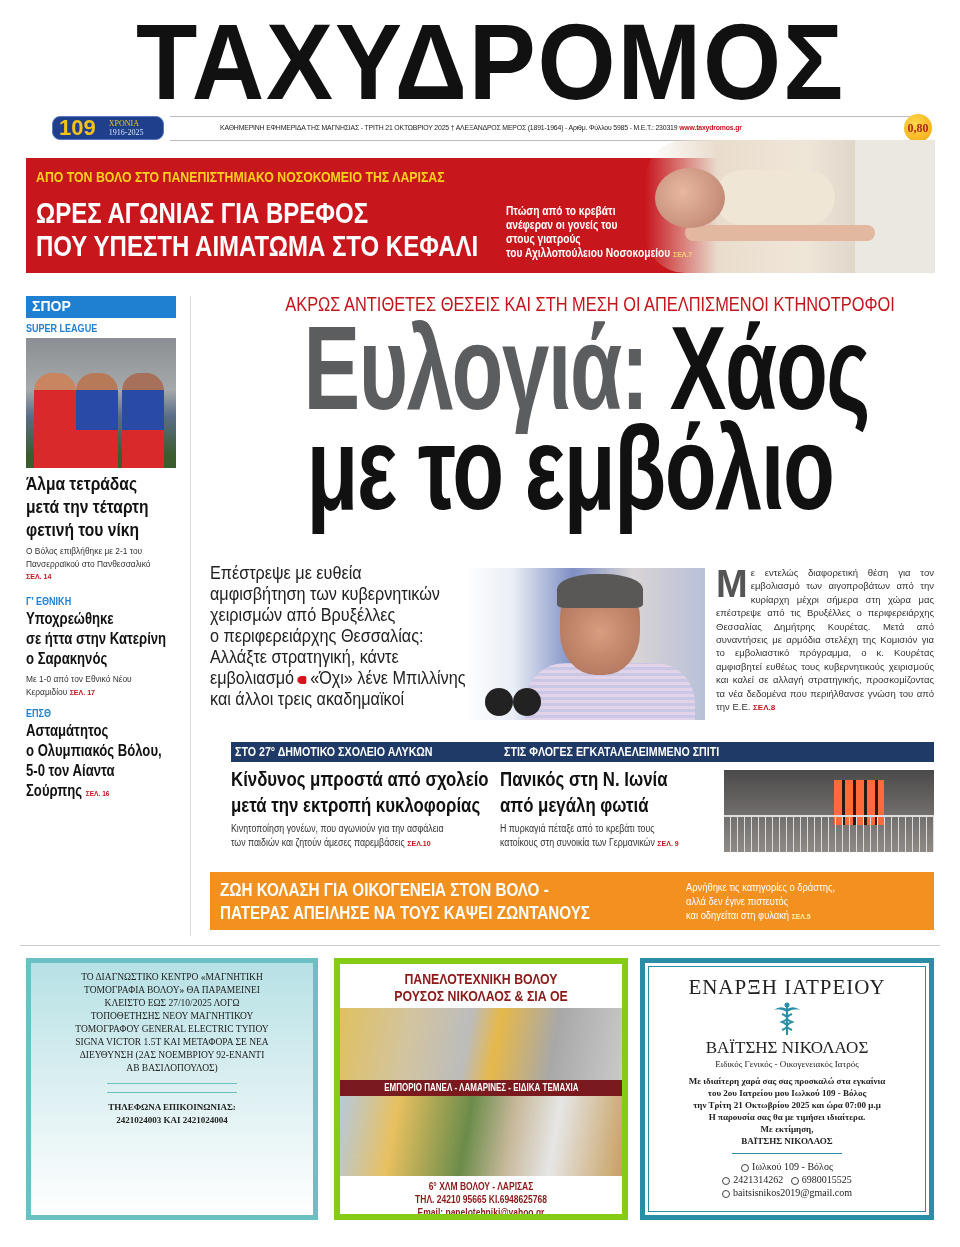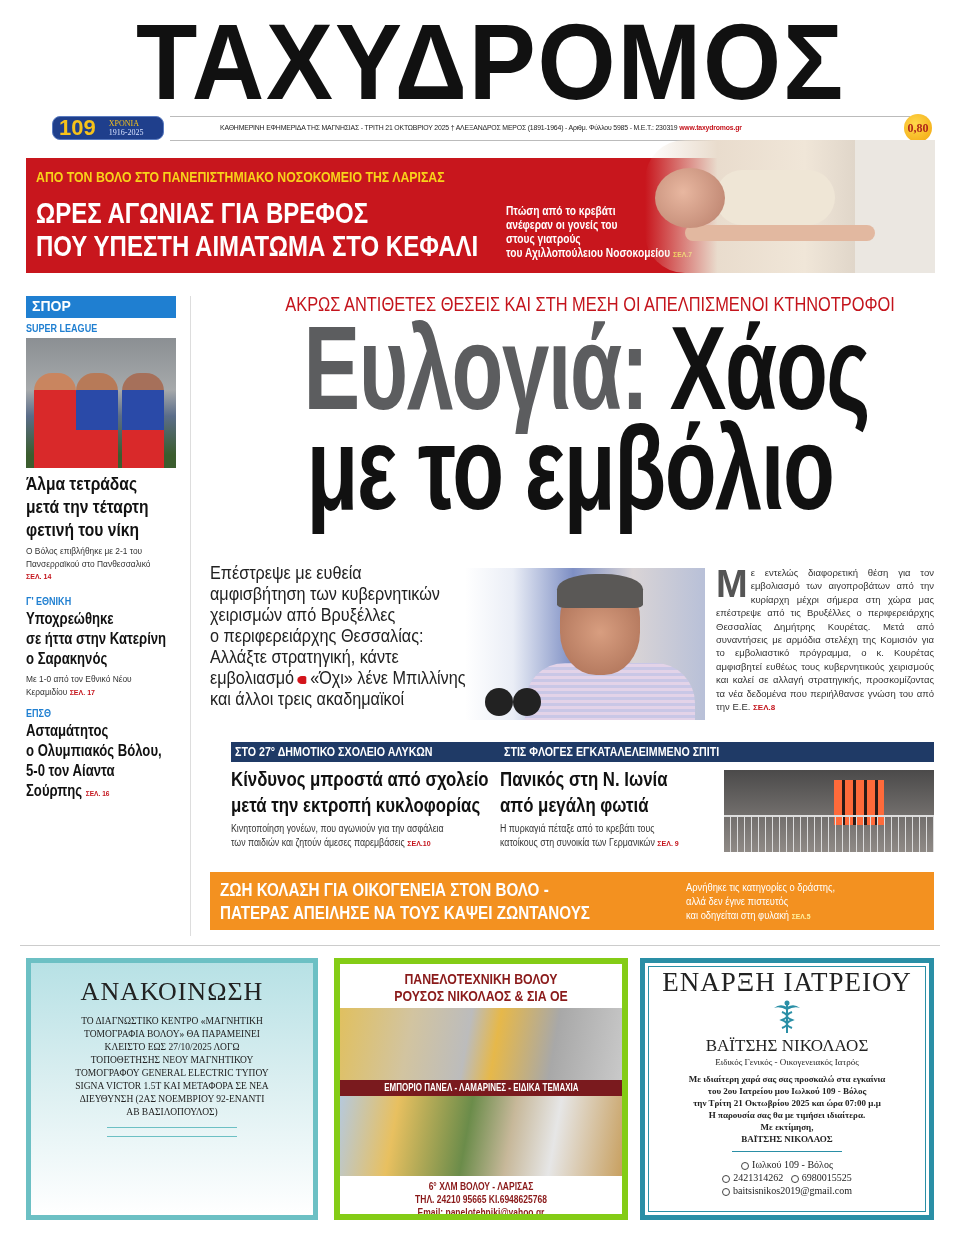--- a/index.html
+++ b/index.html
@@ -83,21 +83,21 @@
   .ad2 { position: absolute; left: 334px; top: 958px; width: 294px; height: 262px; border: 6px solid #84cc16; background: #fff; text-align: center; overflow: hidden; }
   .ad2 .title { color: #8a1a1a; font-weight: bold; font-size: 15px; line-height: 17px; margin-top: 6px; transform: scaleX(0.82); white-space: nowrap; }
   .ad2 .img1 { position: relative; height: 72px; margin-top: 4px; background: linear-gradient(100deg, #e0c060 0%, #d2c4a0 25%, #bcbcbc 45%, #e6b84a 55%, #a8a8a8 75%, #c9c9c9 100%); }
   .ad2 .strip { background: #7a1a1e; color: #fff; font-size: 10px; font-weight: bold; height: 16px; line-height: 16px; white-space: nowrap; }
   .ad2 .strip span { display: inline-block; transform: scaleX(0.8); }
   .ad2 .img2 { height: 80px; background: linear-gradient(100deg, #b6c9dc 0%, #e8c060 20%, #6b8c4a 45%, #c7b89a 60%, #e6e6e6 75%, #c8a060 100%); }
   .ad2 .foot { color: #8a1a1a; font-weight: bold; font-size: 10px; line-height: 13px; margin-top: 4px; white-space: nowrap; transform: scaleX(0.85); }
 
   .ad3 { position: absolute; left: 640px; top: 958px; width: 294px; height: 262px; border: 5px solid #2a8fa6; background: #fff; text-align: center; font-family: "Liberation Serif", serif; color: #222; }
   .ad3 .inner { position: absolute; left: 3px; top: 3px; right: 3px; bottom: 3px; border: 1px solid #2a8fa6; }
-  .ad3 .title { font-size: 27px; letter-spacing: 1px; margin-top: 4px; }
+  .ad3 .title { font-size: 21px; letter-spacing: 1px; margin-top: 12px; }
   .ad3 .caduceus { width: 30px; height: 34px; margin: 2px auto 0; position: relative; }
   .ad3 .name { font-size: 17px; margin-top: 2px; }
   .ad3 .spec { font-size: 9px; margin-top: 1px; }
   .ad3 .body { font-size: 9px; line-height: 12px; margin-top: 6px; font-weight: bold; }
   .ad3 .sep { width: 110px; height: 1px; background: #2a8fa6; margin: 6px auto; }
   .ad3 .contact { font-size: 10px; line-height: 13px; font-weight: normal; }
   .ad3 .ic { display: inline-block; width: 8px; height: 8px; border-radius: 50%; border: 1px solid #444; margin-right: 3px; vertical-align: middle; }
 </style>
 </head>
 <body>
@@ -249,33 +249,36 @@
   <div class="t">
     <div>Αρνήθηκε τις κατηγορίες ο δράστης,</div>
     <div>αλλά δεν έγινε πιστευτός</div>
     <div><span>και οδηγείται στη φυλακή</span> <span class="pg">ΣΕΛ.5</span></div>
   </div>
 </div>
 
 <div class="hsep"></div>
 
 <div class="ad1">
-  <div class="title">ΑΝΑΚΟΙΝΩΣΗ</div>
   <div class="body">
     <div>ΤΟ ΔΙΑΓΝΩΣΤΙΚΟ ΚΕΝΤΡΟ «ΜΑΓΝΗΤΙΚΗ</div>
     <div>ΤΟΜΟΓΡΑΦΙΑ ΒΟΛΟΥ» ΘΑ ΠΑΡΑΜΕΙΝΕΙ</div>
     <div>ΚΛΕΙΣΤΟ ΕΩΣ 27/10/2025 ΛΟΓΩ</div>
     <div>ΤΟΠΟΘΕΤΗΣΗΣ ΝΕΟΥ ΜΑΓΝΗΤΙΚΟΥ</div>
     <div>ΤΟΜΟΓΡΑΦΟΥ GENERAL ELECTRIC ΤΥΠΟΥ</div>
     <div>SIGNA VICTOR 1.5T ΚΑΙ ΜΕΤΑΦΟΡΑ ΣΕ ΝΕΑ</div>
     <div>ΔΙΕΥΘΥΝΣΗ (2ΑΣ ΝΟΕΜΒΡΙΟΥ 92-ΕΝΑΝΤΙ</div>
     <div>ΑΒ ΒΑΣΙΛΟΠΟΥΛΟΣ)</div>
   </div>
   <div class="sep"></div>
   <div class="sep"></div>
+  <div class="small">
+    <div>ΤΗΛΕΦΩΝΑ ΕΠΙΚΟΙΝΩΝΙΑΣ:</div>
+    <div>2421024003 ΚΑΙ 2421024004</div>
+  </div>
 </div>
 
 <div class="ad2">
   <div class="title">
     <div>ΠΑΝΕΛΟΤΕΧΝΙΚΗ ΒΟΛΟΥ</div>
     <div>ΡΟΥΣΟΣ ΝΙΚΟΛΑΟΣ &amp; ΣΙΑ ΟΕ</div>
   </div>
   <div class="img1"></div>
   <div class="strip"><span>ΕΜΠΟΡΙΟ ΠΑΝΕΛ - ΛΑΜΑΡΙΝΕΣ - ΕΙΔΙΚΑ ΤΕΜΑΧΙΑ</span></div>
   <div class="img2"></div>

